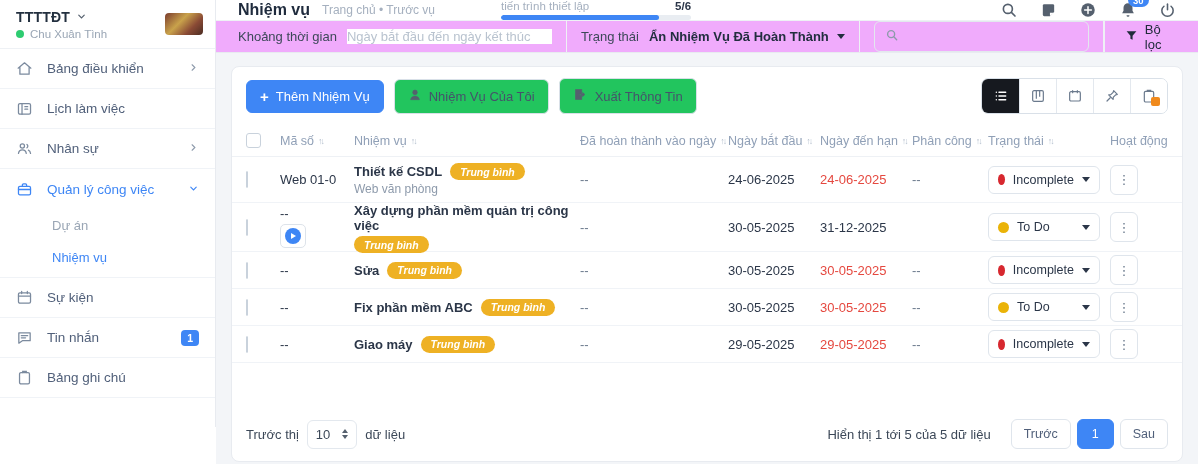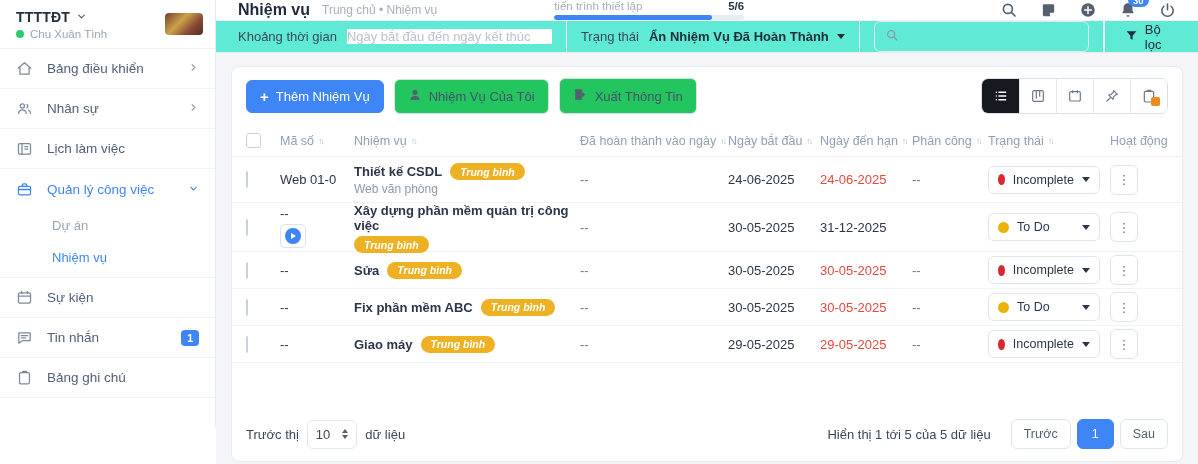--- a/index.html
+++ b/index.html
@@ -32,34 +32,34 @@
   .nav-sub-wrap { border-bottom:1px solid #f0f3f7; padding-bottom:4px; }
   .mini-badge { background:#3e86f5; color:#fff; font-size:10.5px; font-weight:bold;
     border-radius:4px; padding:2px 6px; margin-left:8px; }
 
   
   .main { flex:1; display:flex; flex-direction:column; }
   .topbar { height:43px; display:flex; align-items:center; padding:0 22px;
     border-bottom:1px solid #eef1f5; background:#fff; }
   .page-title { font-size:16px; font-weight:bold; color:#1f2b3d; }
   .crumb { font-size:12px; color:#a5b0bf; margin-left:12px; }
-  .progress-wrap { margin-left:117px; width:190px; }
+  .progress-wrap { margin-left:66px; width:190px; }
   .progress-labels { display:flex; justify-content:space-between; font-size:11.5px; color:#a5b0bf; }
   .progress-labels .pv { color:#2b3648; font-weight:bold; }
   .track { margin-top:3px; height:5px; border-radius:3px; background:#e9edf2; overflow:hidden; }
   .fill { height:100%; background:#3e86f5; border-radius:3px; }
   .top-icons { margin-left:auto; display:flex; align-items:center; gap:22px; }
   .tico { position:relative; cursor:pointer; display:flex; }
   .tico svg { stroke:#55606e; fill:none; }
   .tico svg.fillico { fill:#55606e; stroke:none; }
   .bell-badge { position:absolute; top:-8px; left:9px; background:#3e86f5; color:#fff;
     font-size:9.5px; font-weight:bold; border-radius:8px; padding:1.5px 5px; }
 
   
-  .filterbar { height:44px; display:flex; align-items:center; background:#5eead4;
+  .filterbar { height:44px; display:flex; align-items:center; background:#f0abfc;
     border-bottom:1px solid #e8ebf0; font-size:13px; }
   .fseg { display:flex; align-items:center; height:100%; padding:0 14px; }
   .fseg + .fseg { border-left:1px solid #eef1f5; }
   .flabel { color:#3c4858; margin-right:10px; white-space:nowrap; }
   .date-input { border:none; outline:none; font-size:13px; width:205px; color:#3c4858;
     font-family:inherit; }
   .date-input::placeholder { color:#b9c3cf; }
   .status-select { display:flex; align-items:center; gap:8px; cursor:pointer;
     color:#222e3f; font-weight:bold; font-size:13px; white-space:nowrap; }
   .caret-down { width:0; height:0; border-left:4px solid transparent;
@@ -186,42 +186,42 @@
         <span class="nav-chevron">
           <svg width="11" height="11" viewBox="0 0 24 24" fill="none" stroke-width="2.4" stroke-linecap="round">
               <path d="M9 6l6 6-6 6"></path>
             </svg>
         </span>
       </div>
 
       <div class="nav-item">
         <span class="nav-icon">
           <svg width="17" height="17" viewBox="0 0 24 24" fill="none" stroke-width="1.8" stroke-linecap="round">
+              <rect x="3.5" y="5" width="17" height="15" rx="2"></rect>
+              <path d="M8.5 5v15M12.5 9.5h4M12.5 13h4"></path>
+            </svg>
+        </span>
+        <span class="nav-label">Lịch làm việc</span>
+      </div>
+
+      <div class="nav-item">
+        <span class="nav-icon">
+          <svg width="17" height="17" viewBox="0 0 24 24" fill="none" stroke-width="1.8" stroke-linecap="round">
               <circle cx="9" cy="8.5" r="3"></circle>
               <path d="M3.5 19c.5-3.5 2.8-5 5.5-5s5 1.5 5.5 5M15.5 6.2a3 3 0 010 4.8M17.5 14.3c1.8.7 2.8 2.2 3 4.7"></path>
             </svg>
         </span>
         <span class="nav-label">Nhân sự</span>
         <span class="nav-chevron">
           <svg width="11" height="11" viewBox="0 0 24 24" fill="none" stroke-width="2.4" stroke-linecap="round">
               <path d="M9 6l6 6-6 6"></path>
             </svg>
         </span>
       </div>
 
-      <div class="nav-item">
-        <span class="nav-icon">
-          <svg width="17" height="17" viewBox="0 0 24 24" fill="none" stroke-width="1.8" stroke-linecap="round">
-              <rect x="3.5" y="5" width="17" height="15" rx="2"></rect>
-              <path d="M8.5 5v15M12.5 9.5h4M12.5 13h4"></path>
-            </svg>
-        </span>
-        <span class="nav-label">Lịch làm việc</span>
-      </div>
-
       <div class="nav-item active" style="border-bottom:none">
         <span class="nav-icon">
           <svg width="17" height="17" viewBox="0 0 24 24" fill="none" stroke-width="1.8" stroke-linecap="round">
               <rect x="3.5" y="7.5" width="17" height="12" rx="2"></rect>
               <path d="M9 7.5V5.5a1.5 1.5 0 011.5-1.5h3A1.5 1.5 0 0115 5.5v2M3.5 12h17"></path>
             </svg>
         </span>
         <span class="nav-label">Quản lý công việc</span>
         <span class="nav-chevron">
           <svg width="11" height="11" viewBox="0 0 24 24" fill="none" stroke="#3e86f5" stroke-width="2.4" stroke-linecap="round">
@@ -269,21 +269,21 @@
         </span>
         <span class="nav-label">Bảng ghi chú</span>
       </div>
     </nav>
   </aside>
 
   <main class="main">
 
     <header class="topbar">
       <span class="page-title">Nhiệm vụ</span>
-      <span class="crumb">Trung chủ • Nhiệm vụ</span>
+      <span class="crumb">Trang chủ • Trước vụ</span>
 
       <div class="progress-wrap">
         <div class="progress-labels">
           <span>tiến trình thiết lập</span>
           <span class="pv">5/6</span>
         </div>
         <div class="track">
           <div class="fill" style="width: 83%;"></div>
         </div>
       </div>

